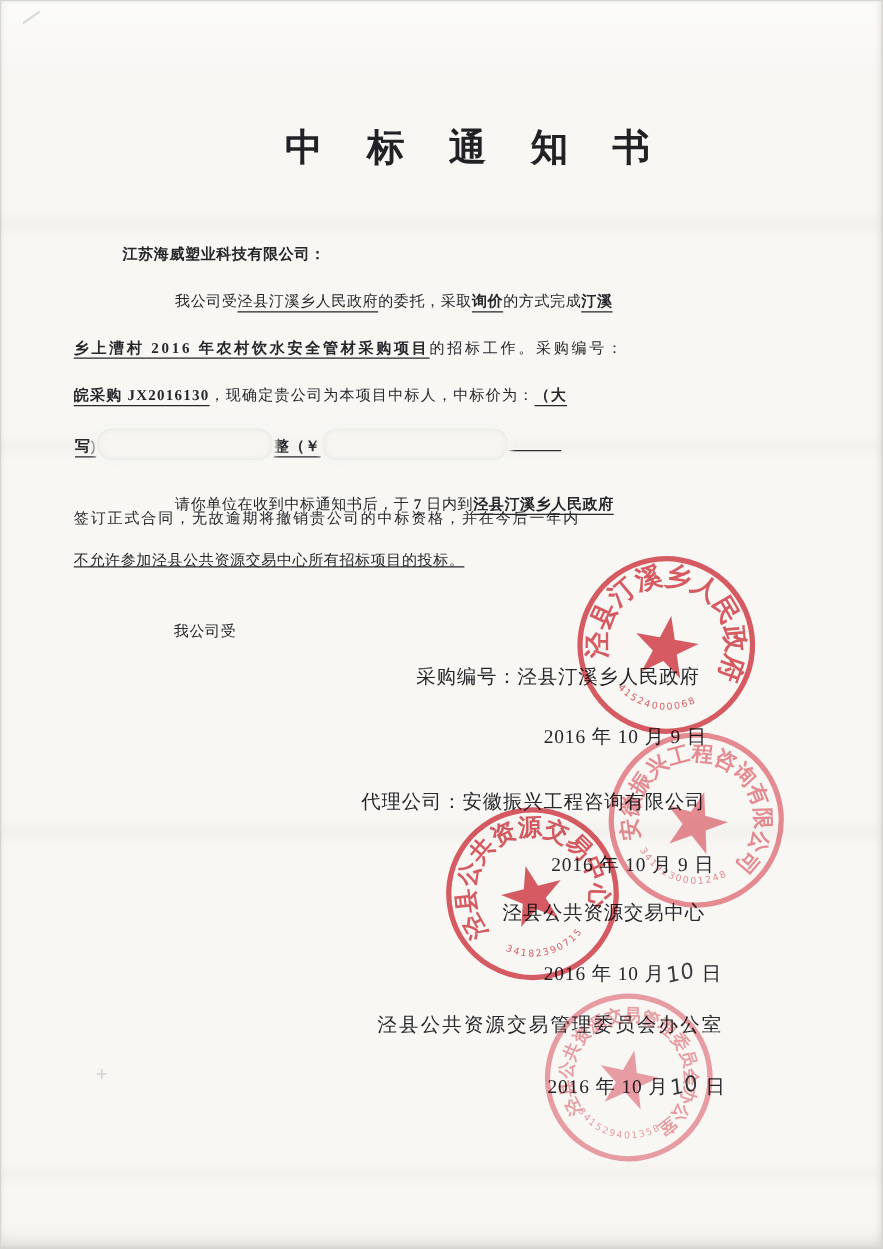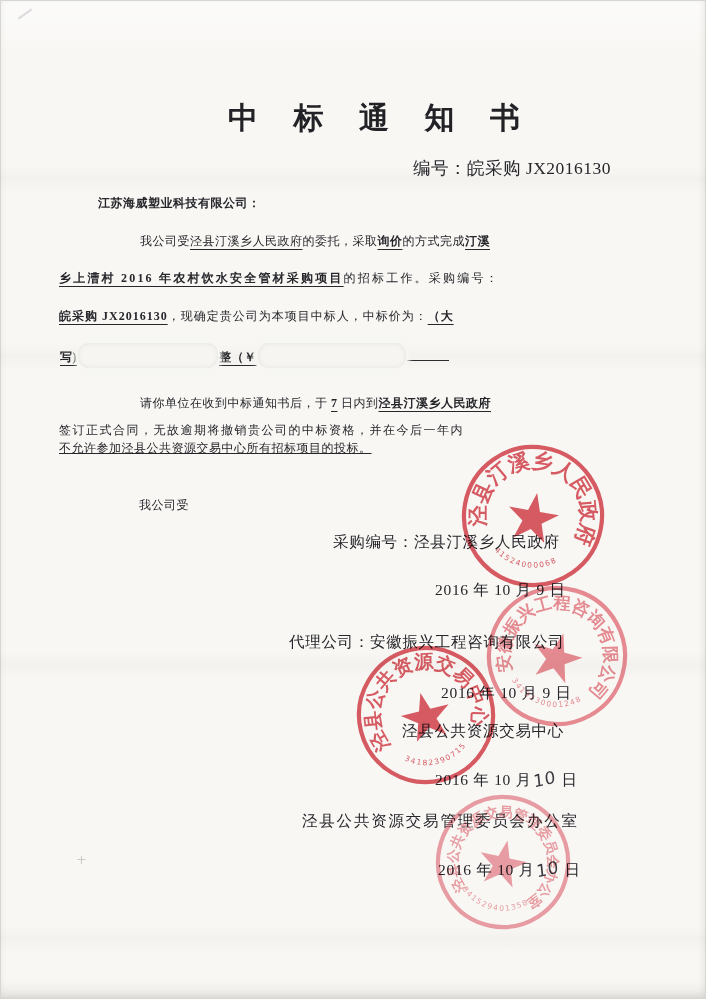--- a/index.html
+++ b/index.html
@@ -51,30 +51,29 @@
   <div class="pencil-mark"></div>
   <div class="plus-mark">+</div>
 
   <div class="crease" style="top:166px"></div>
   <div class="crease" style="top:344px"></div>
   <div class="crease" style="top:652px"></div>
   <div class="crease" style="top:926px"></div>
 
   <div class="title">中 标 通 知 书</div>
 
-  <div class="doc-no"><span>编号：</span><span>皖采购 JX2016130</span></div>
 
   <div id="bodyLines">
       <div class="line" style="left: 98px; top: 192px;"><span class="b ">江苏海威塑业科技有限公司：</span></div>
       <div class="line" style="left: 140px; top: 230px;"><span class="">我公司受</span><span class="u ">泾县汀溪乡人民政府</span><span class="">的委托，采取</span><span class="b u ">询价</span><span class="">的方式完成</span><span class="b u ">汀溪</span></div>
       <div class="line" style="left: 59px; top: 267px; letter-spacing: 2.2px;"><span class="b u ">乡上漕村 2016 年农村饮水安全管材采购项目</span><span class="">的招标工作。采购编号：</span></div>
       <div class="line" style="left: 59px; top: 305px; letter-spacing: 1px;"><span class="b u ">皖采购 JX2016130</span><span class="">，现确定贵公司为本项目中标人，中标价为：</span><span class="b u ">（大</span></div>
       <div class="line" style="left: 60px; top: 342px;"><span class="b u ">写)</span><span class="redact" style="width: 140px;"></span><span class="b u ">整（￥</span><span class="redact" style="width: 148px;"></span><span class="blank" style="width: 42px;"></span></div>
       <div class="line" style="left: 140px; top: 392px;"><span class="">请你单位在收到中标通知书后，于 </span><span class="b u ">7</span><span class=""> 日内到</span><span class="b u ">泾县汀溪乡人民政府</span></div>
-      <div class="line" style="left: 59px; top: 419px; letter-spacing: 1.5px;"><span class="">签订正式合同，无故逾期将撤销贵公司的中标资格，并在今后一年内</span></div>
+      <div class="line" style="left: 59px; top: 403px; letter-spacing: 1.5px;"><span class="">签订正式合同，无故逾期将撤销贵公司的中标资格，并在今后一年内</span></div>
       <div class="line" style="left: 59px; top: 437px; text-decoration: underline;"><span class="">不允许参加泾县公共资源交易中心所有招标项目的投标。</span></div>
       <div class="line" style="left: 139px; top: 494px;"><span class="">我公司受</span></div>
     </div>
   <div id="sigLines">
       <div class="sigline" style="left: 333px; top: 531px;"><span class="">采购编号：泾县汀溪乡人民政府</span></div>
       <div class="sigline" style="left: 435px; top: 579px;"><span class="">2016 年 10 月 9 日</span></div>
       <div class="sigline" style="left: 289px; top: 631px;"><span class="">代理公司：安徽振兴工程咨询有限公司</span></div>
       <div class="sigline" style="left: 441px; top: 682px;"><span class="">2016 年 10 月 9 日</span></div>
       <div class="sigline" style="left: 402px; top: 720px;"><span class="">泾县公共资源交易中心</span></div>
       <div class="sigline" style="left: 435px; top: 768px;"><span class="">2016 年 10 月</span><span class="hand">10</span><span class=""> 日</span></div>

